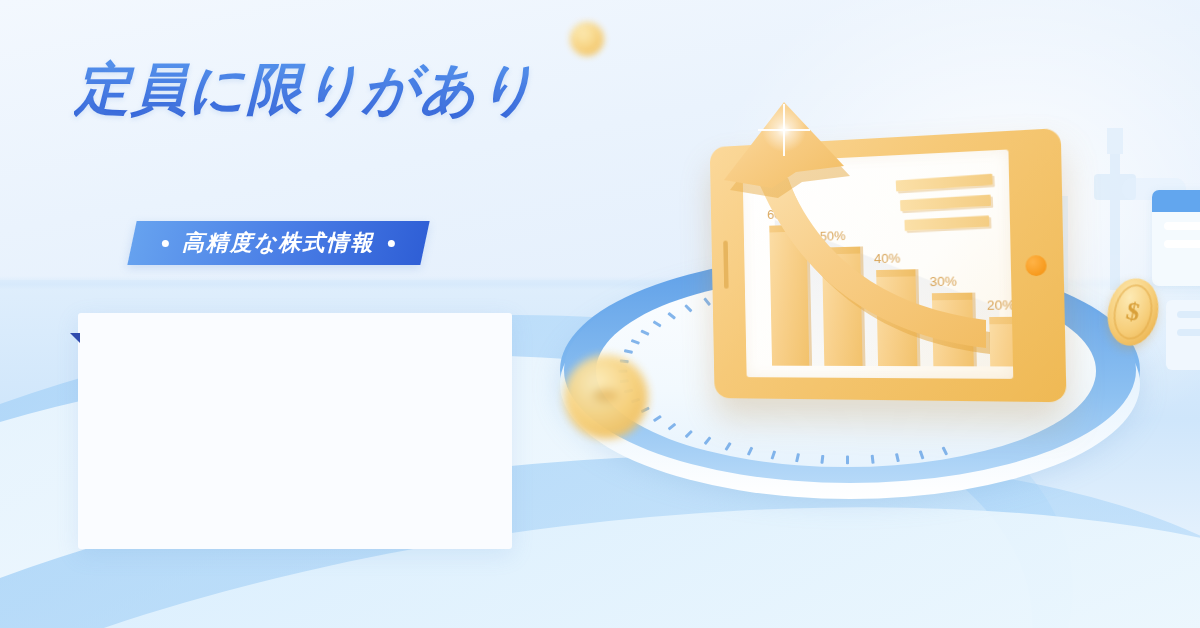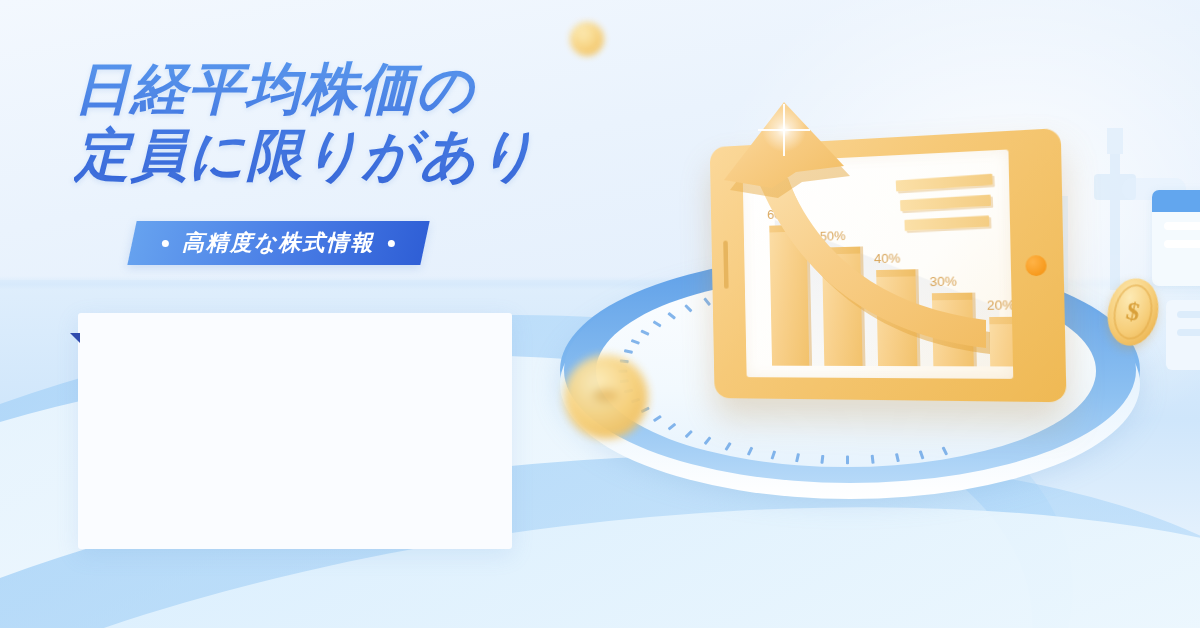--- a/index.html
+++ b/index.html
@@ -291,21 +291,20 @@
     <div class="ln"></div>
     <div class="ln s"></div>
   </div>
   <div class="doc-card2">
     <div class="ln"></div>
     <div class="ln s"></div>
   </div>
 </div>
 
 <div class="headline">
-  <span>日経平均株価の</span>
   <span class="l2">定員に限りがあり</span>
 </div>
 
 <div class="badge">
   <span class="dot"></span>
   <span class="btxt">高精度な株式情報</span>
   <span class="dot"></span>
 </div>
 
 <div class="card">

